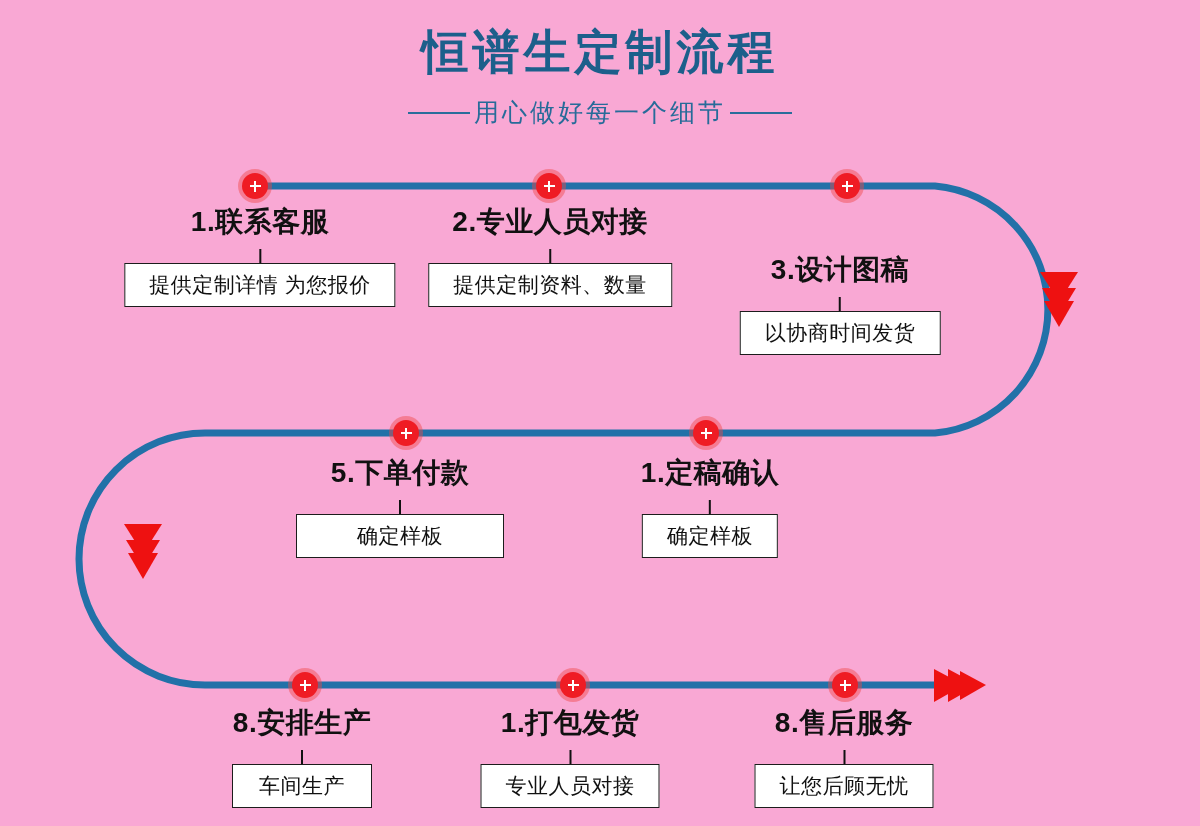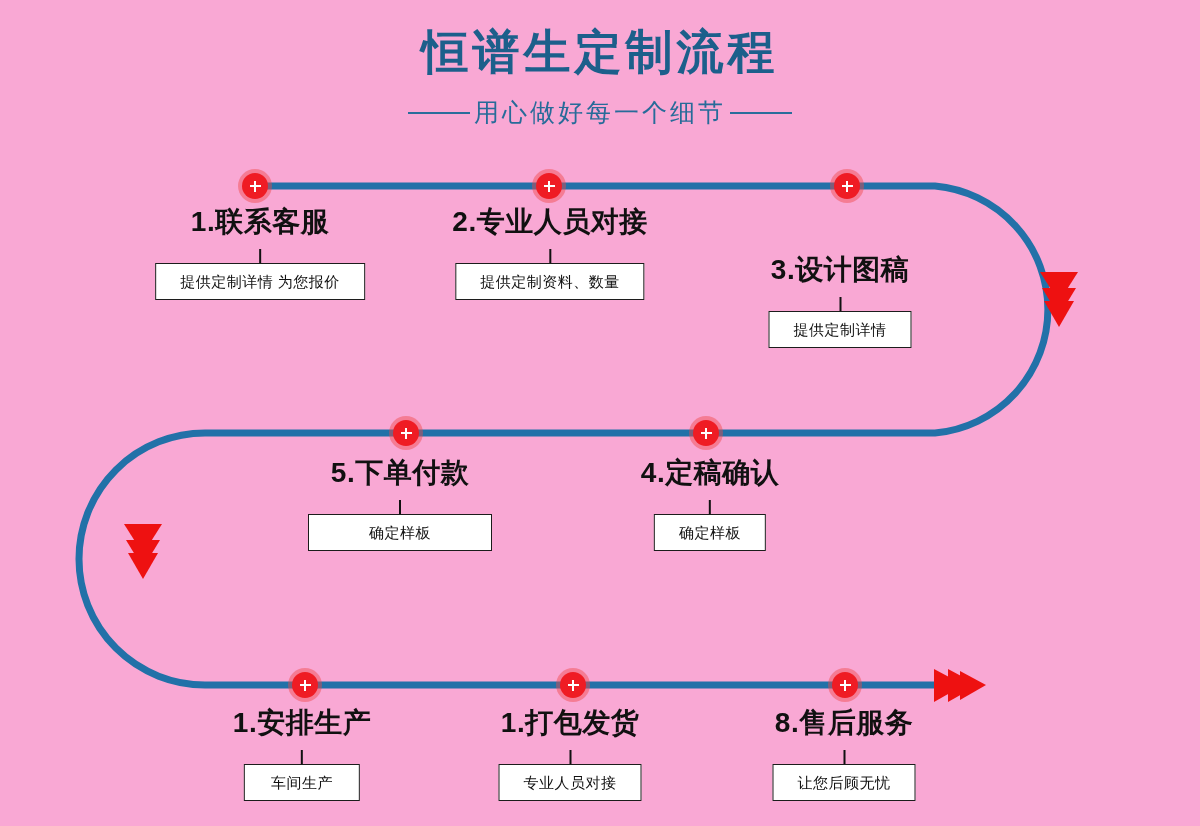--- a/index.html
+++ b/index.html
@@ -122,21 +122,21 @@
   .step-stem {
     width: 2px;
     height: 14px;
     background: #111111;
     margin: 0 auto;
   }
   .step-box {
     display: inline-block;
     border: 1.5px solid #1c1c1c;
     background: #ffffff;
-    font-size: 15px;
+    font-size: 21px;
     color: #111111;
     padding: 9px 24px;
     line-height: 1.15;
     letter-spacing: 0.5px;
   }
 </style>
 </head>
 <body>
 
 <div id="page">
@@ -211,37 +211,37 @@
 
   <div class="step" style="left:550px; top:208px;">
     <div class="step-label">2.专业人员对接</div>
     <div class="step-stem"></div>
     <div class="step-box">提供定制资料、数量</div>
   </div>
 
   <div class="step" style="left:840px; top:208px;margin-top:48px;">
     <div class="step-label">3.设计图稿</div>
     <div class="step-stem"></div>
-    <div class="step-box">提供定制详情</div>
+    <div class="step-box">以协商时间发货</div>
   </div>
 
   <div class="step" style="left:710px; top:459px;">
-    <div class="step-label">4.定稿确认</div>
+    <div class="step-label">1.定稿确认</div>
     <div class="step-stem"></div>
     <div class="step-box">确定样板</div>
   </div>
 
   <div class="step" style="left:400px; top:459px;">
     <div class="step-label">5.下单付款</div>
     <div class="step-stem"></div>
     <div class="step-box" style="padding-left:60px; padding-right:60px;">确定样板</div>
   </div>
 
   <div class="step" style="left:302px; top:709px;">
-    <div class="step-label">1.安排生产</div>
+    <div class="step-label">8.安排生产</div>
     <div class="step-stem"></div>
     <div class="step-box" style="padding-left:26px; padding-right:26px;">车间生产</div>
   </div>
 
   <div class="step" style="left:570px; top:709px;">
     <div class="step-label">1.打包发货</div>
     <div class="step-stem"></div>
     <div class="step-box">专业人员对接</div>
   </div>
 

